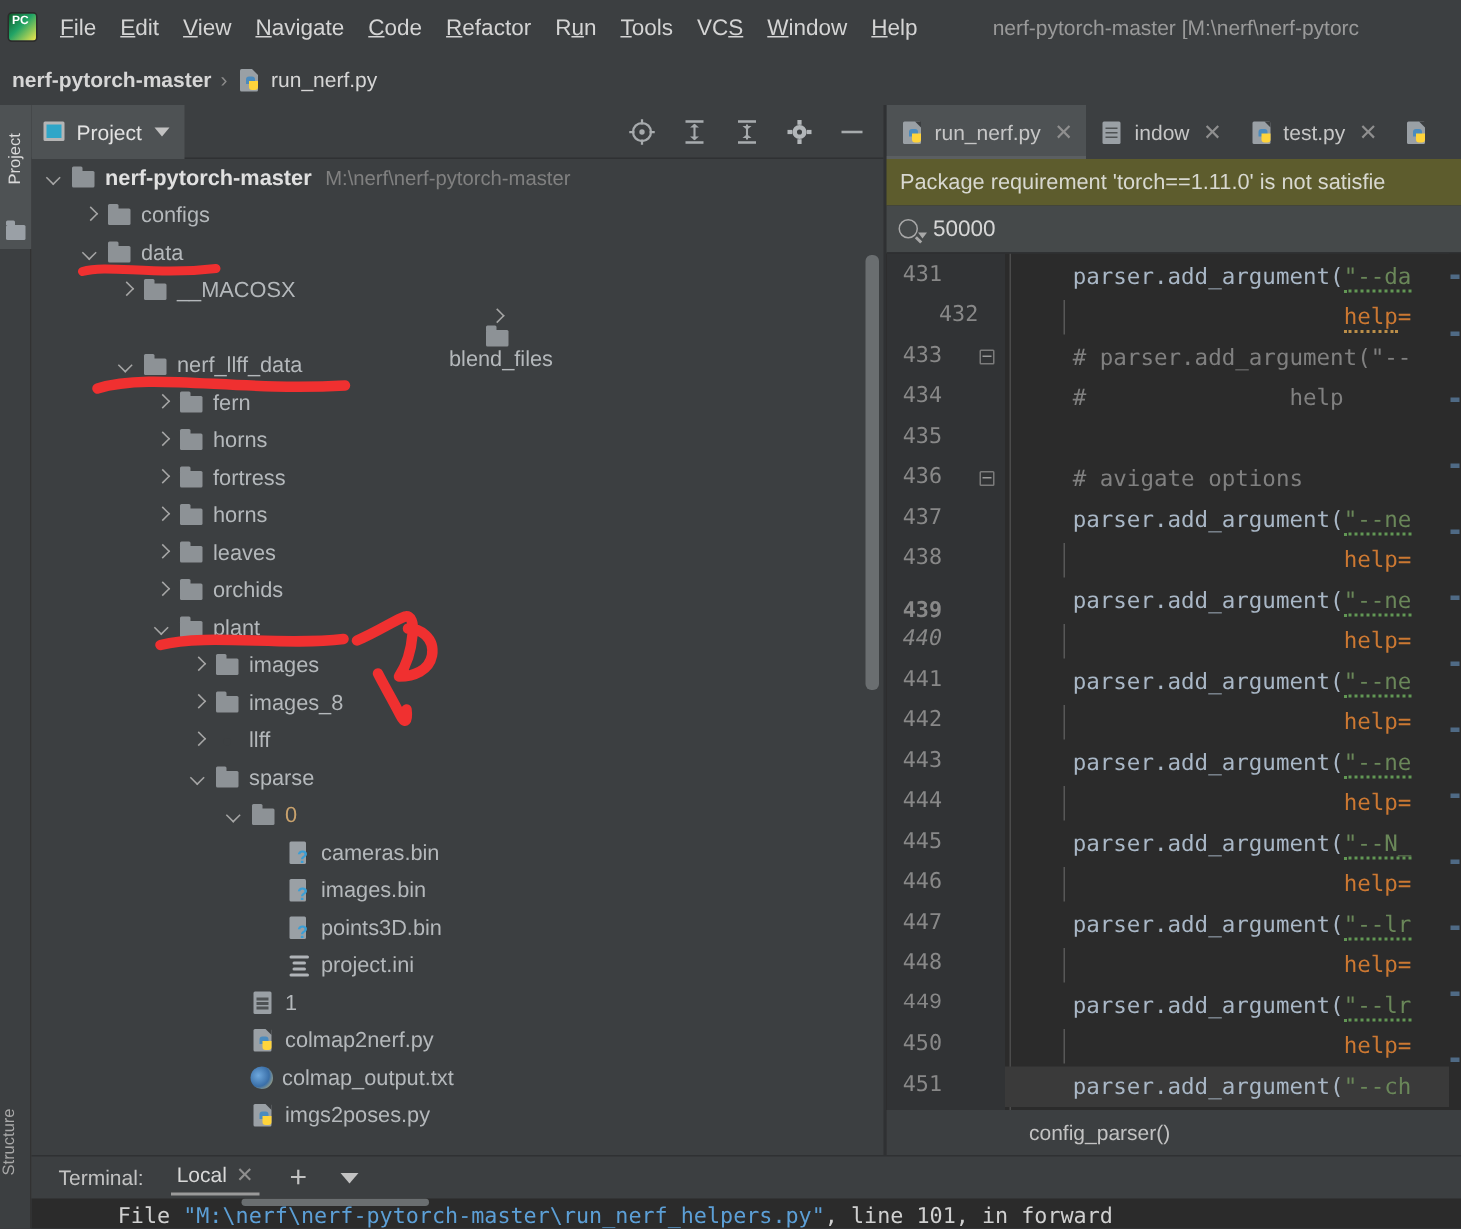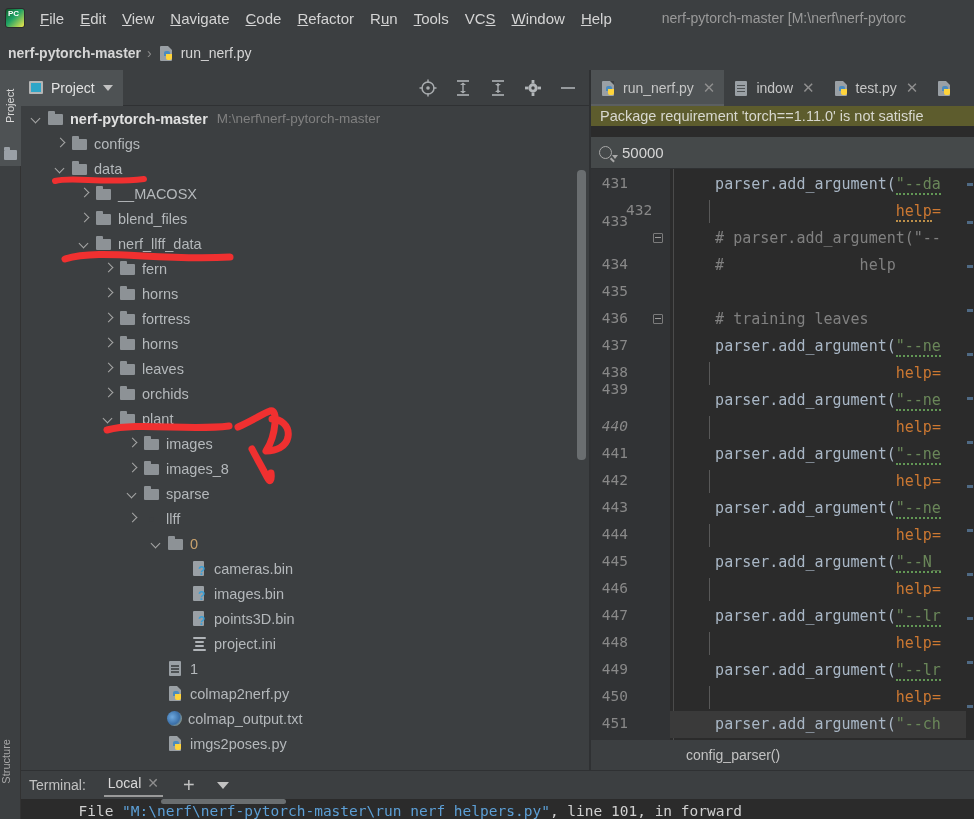--- a/index.html
+++ b/index.html
@@ -234,21 +234,21 @@
   }
   .etab.active { background: #4e5254; }
   .etab.active::after {
     content:""; position:absolute; left:0; bottom:0; width:100%; height:2px;
     background:#5b5f61;
   }
   .etab .x { color: #8f8f8f; font-size: 15px; margin-left: 3px; }
   .etab .ico { margin-right: 0; }
 
   .notif {
-    position: absolute; left: 0; top: 36px; width: 383px; height: 20px;
+    position: absolute; left: 0; top: 36px; width: 383px; height: 31px;
     background: #5d5c2d; display: flex; align-items: center;
     padding-left: 9px; font-size: 14.5px; color: #d8d8d0;
     white-space: nowrap; overflow: hidden;
   }
   .findbar {
     position: absolute; left: 0; top: 67px; width: 383px; height: 32px;
     background: #45494a; display: flex; align-items: center;
     padding-left: 8px; gap: 4px; border-bottom: 1px solid #2f3133;
   }
   .findbar .mag {
@@ -330,20 +330,21 @@
 
   
   .terminal {
     position: absolute; left: 21px; top: 770px; width: 953px; height: 49px;
     background: #3c3f41;
     border-top: 1px solid #2f3133;
   }
   .term-head {
     height: 28px; display: flex; align-items: center; gap: 0px;
     padding-left: 8px;
+    margin-left: 10px;
   }
   .term-label { font-size: 14px; color: #c2c2c2; margin-right: 18px; }
   .term-tab {
     display: flex; align-items: center; gap: 6px; font-size: 14px;
     color: #d8d8d8; position: relative; padding: 0 4px 4px 4px;
   }
   .term-tab::after {
     content:""; position:absolute; left:0; bottom:-2px; width:100%; height:2px;
     background:#9a9a9a;
   }
@@ -481,21 +482,21 @@
         <div class="row" style="padding-left: 34px;">
           <span class="arrow down"></span>
           <span class="ico folder"></span>
           <span class="label">data</span>
         </div>
         <div class="row" style="padding-left: 58px;">
           <span class="arrow right"></span>
           <span class="ico folder"></span>
           <span class="label">__MACOSX</span>
         </div>
-        <div class="row" style="padding-left: 58px;">
+        <div class="row" style="padding-left: 58px; flex-direction: column;">
           <span class="arrow right"></span>
           <span class="ico folder"></span>
           <span class="label">blend_files</span>
         </div>
         <div class="row" style="padding-left: 58px;">
           <span class="arrow down"></span>
           <span class="ico folder"></span>
           <span class="label">nerf_llff_data</span>
         </div>
         <div class="row" style="padding-left: 82px;">
@@ -537,30 +538,30 @@
           <span class="arrow right"></span>
           <span class="ico folder"></span>
           <span class="label">images</span>
         </div>
         <div class="row" style="padding-left: 106px;">
           <span class="arrow right"></span>
           <span class="ico folder"></span>
           <span class="label">images_8</span>
         </div>
         <div class="row" style="padding-left: 106px;">
-          <span class="arrow down"></span>
-          <span class="ico folder"></span>
-          <span class="label">sparse</span>
-        </div>
-        <div class="row" style="padding-left: 106px;">
           <span class="arrow right"></span>
           <span class="ico folder-src">
             <span class="dot"></span>
           </span>
           <span class="label">llff</span>
+        </div>
+        <div class="row" style="padding-left: 106px;">
+          <span class="arrow down"></span>
+          <span class="ico folder"></span>
+          <span class="label">sparse</span>
         </div>
         <div class="row" style="padding-left: 130px;">
           <span class="arrow down"></span>
           <span class="ico folder"></span>
           <span class="label num">0</span>
         </div>
         <div class="row" style="padding-left: 154px;">
           <span class="arrow "></span>
           <span class="ico binfile">
             <span class="pg"></span>
@@ -695,56 +696,56 @@
     <div class="findbar">
       <span class="mag"></span>
       <span class="mcar"></span>
       <span class="qv" placeholder="Search">50000</span>
     </div>
 
     <div class="code-wrap">
       <div class="gutter" id="gutter">
           <div class="ln" style="top: 6px;">431</div>
           <div class="ln" style="top: 33px; padding-left: 36px;">432</div>
-          <div class="ln" style="top: 44px;">433</div>
+          <div class="ln" style="top: 60px;">433</div>
           <div class="fold" style="top: 64px;">
             <span class="box"></span>
             <span class="minus"></span>
           </div>
           <div class="ln" style="top: 87px;">434</div>
           <div class="ln" style="top: 114px;">435</div>
           <div class="ln" style="top: 141px;">436</div>
           <div class="fold" style="top: 145px;">
             <span class="box"></span>
             <span class="minus"></span>
           </div>
           <div class="ln" style="top: 168px;">437</div>
           <div class="ln" style="top: 195px;">438</div>
-          <div class="ln" style="top: 212px;">439</div>
+          <div class="ln" style="top: 230px; font-weight: bold;">439</div>
           <div class="ln" style="top: 249px; font-style: italic;">440</div>
           <div class="ln" style="top: 276px; margin-left: 25px;">441</div>
           <div class="ln" style="top: 303px;">442</div>
           <div class="ln" style="top: 330px;">443</div>
           <div class="ln" style="top: 357px;">444</div>
           <div class="ln" style="top: 384px;">445</div>
           <div class="ln" style="top: 411px;">446</div>
           <div class="ln" style="top: 438px;">447</div>
           <div class="ln" style="top: 465px;">448</div>
-          <div class="ln" style="top: 492px;">449</div>
+          <div class="ln" style="top: 492px; font-family: Liberation Mono, monospace;">449</div>
           <div class="ln" style="top: 519px;">450</div>
           <div class="ln" style="top: 546px;">451</div>
         </div>
       <div class="guideline"></div>
       <div id="codelines">
           <div class="codeline" style="top: 2px;"><span class="c-id">    parser.add_argument(</span><span class="c-str underline-green">"--da</span></div>
           <div class="codeline" style="top: 29px;"><span class="c-plain">                        </span><span class="c-kwarg underline-orange">help</span><span class="c-kwarg">=</span></div>
           <div class="codeline" style="top: 56px;"><span class="c-comment">    # parser.add_argument("--</span></div>
           <div class="codeline" style="top: 83px;"><span class="c-comment">    #               help</span></div>
           <div class="codeline" style="top: 110px;"></div>
-          <div class="codeline" style="top: 137px;"><span class="c-comment">    # training leaves</span></div>
+          <div class="codeline" style="top: 137px;"><span class="c-comment">    # avigate options</span></div>
           <div class="codeline" style="top: 164px;"><span class="c-id">    parser.add_argument(</span><span class="c-str underline-green">"--ne</span></div>
           <div class="codeline" style="top: 191px;"><span class="c-plain">                        </span><span class="c-kwarg">help</span><span class="c-kwarg">=</span></div>
           <div class="codeline" style="top: 218px;"><span class="c-id">    parser.add_argument(</span><span class="c-str underline-green">"--ne</span></div>
           <div class="codeline" style="top: 245px;"><span class="c-plain">                        </span><span class="c-kwarg">help</span><span class="c-kwarg">=</span></div>
           <div class="codeline" style="top: 272px;"><span class="c-id">    parser.add_argument(</span><span class="c-str underline-green">"--ne</span></div>
           <div class="codeline" style="top: 299px;"><span class="c-plain">                        </span><span class="c-kwarg">help</span><span class="c-kwarg">=</span></div>
           <div class="codeline" style="top: 326px;"><span class="c-id">    parser.add_argument(</span><span class="c-str underline-green">"--ne</span></div>
           <div class="codeline" style="top: 353px;"><span class="c-plain">                        </span><span class="c-kwarg">help</span><span class="c-kwarg">=</span></div>
           <div class="codeline" style="top: 380px;"><span class="c-id">    parser.add_argument(</span><span class="c-str underline-green">"--N_</span></div>
           <div class="codeline" style="top: 407px;"><span class="c-plain">                        </span><span class="c-kwarg">help</span><span class="c-kwarg">=</span></div>

